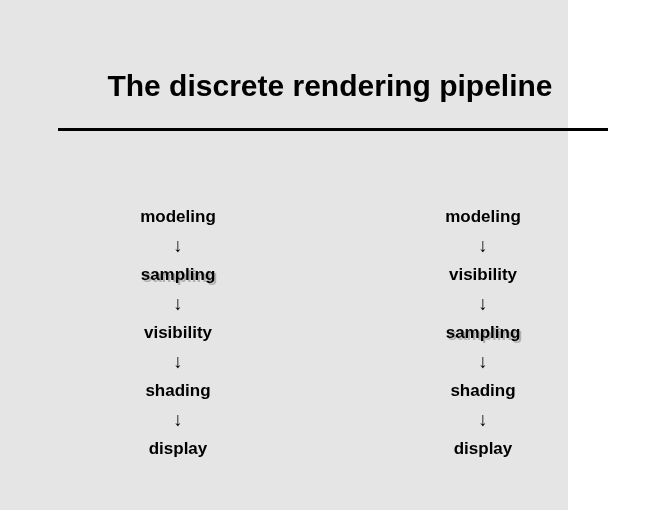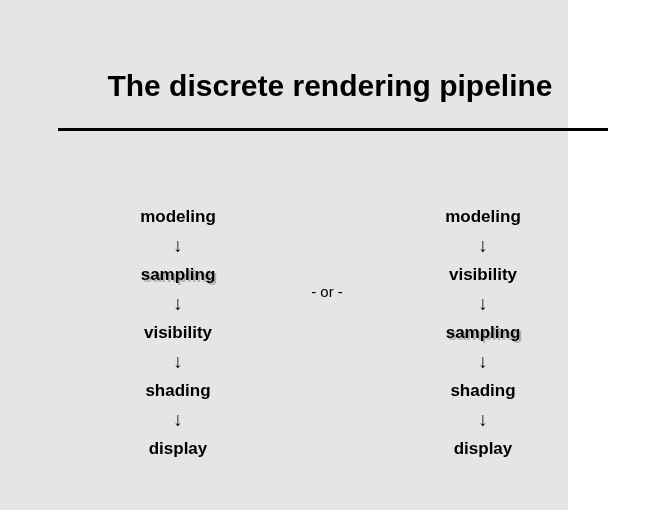--- a/index.html
+++ b/index.html
@@ -112,21 +112,20 @@
       <div class="arrow-row">↓</div>
       <div class="stage-row emphasis">sampling</div>
       <div class="arrow-row">↓</div>
       <div class="stage-row">visibility</div>
       <div class="arrow-row">↓</div>
       <div class="stage-row">shading</div>
       <div class="arrow-row">↓</div>
       <div class="stage-row">display</div>
     </div>
 
-    <div class="or-label">- or -</div>
 
     <div class="column column-right">
       <div class="stage-row">modeling</div>
       <div class="arrow-row">↓</div>
       <div class="stage-row">visibility</div>
       <div class="arrow-row">↓</div>
       <div class="stage-row emphasis">sampling</div>
       <div class="arrow-row">↓</div>
       <div class="stage-row">shading</div>
       <div class="arrow-row">↓</div>

